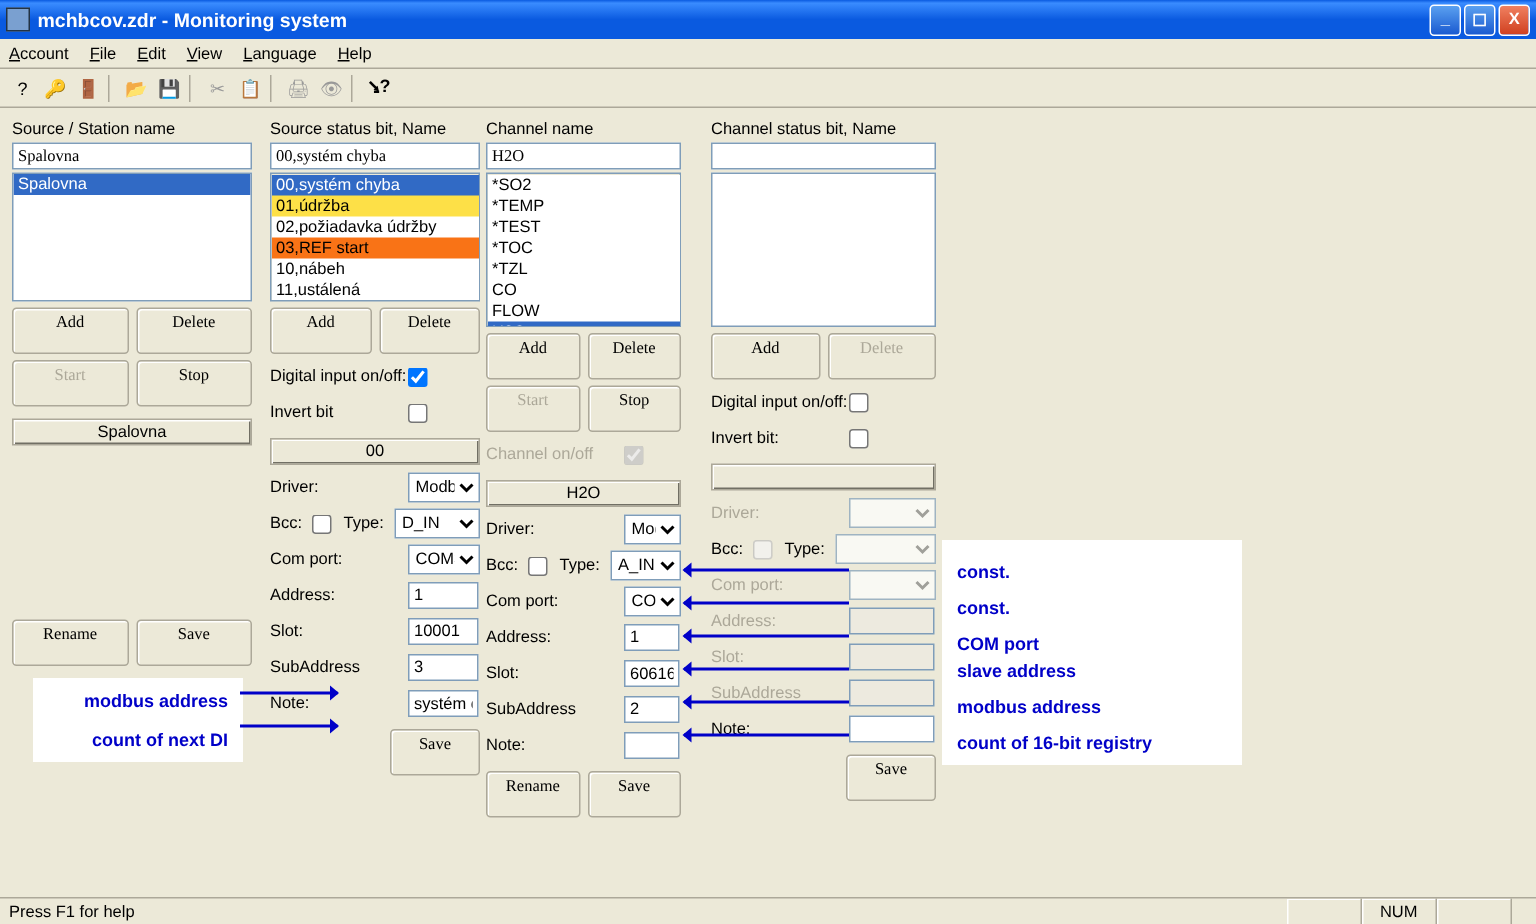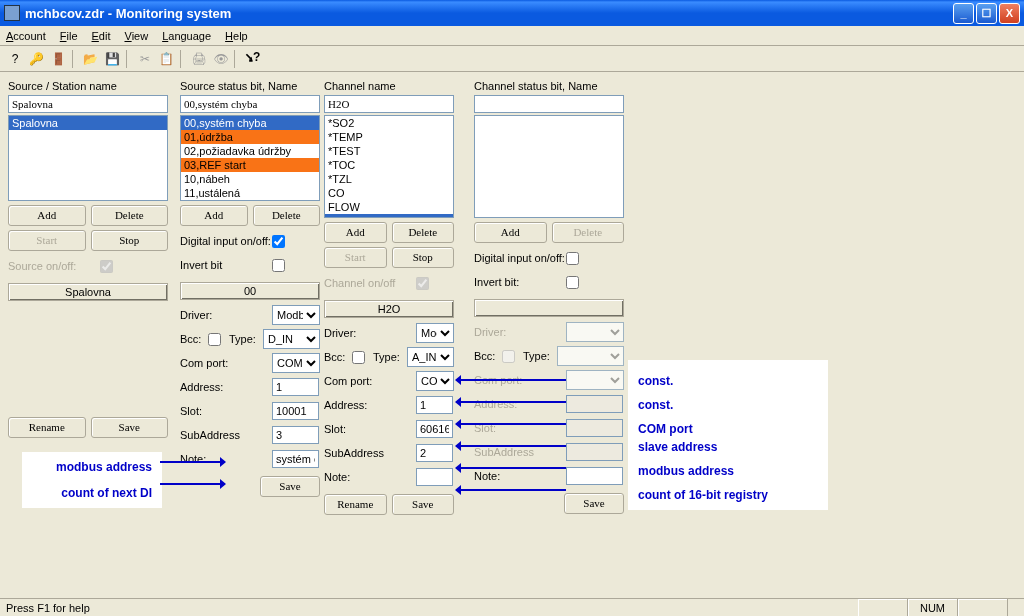--- a/index.html
+++ b/index.html
@@ -99,21 +99,21 @@
   font-size: 11px;
   margin-top: 2px;
 }
 .c3 .listbox, .c4 .listbox { height: 103px; }
 .listbox .item { padding: 1px 3px; white-space: nowrap; }
 .listbox .sel { background: #316ac5; color: #fff; }
 .listbox.bluebg .item { background: #316ac5; color:#fff; }
 
 .btnrow { display: flex; gap: 5px; margin-top: 4px; }
 .btn {
-  height: 21px;
+  height: 31px;
   flex: 1;
   background: #ece9d8;
   border: 1px solid #aca899;
   border-radius: 3px;
   font-family: Tahoma; font-size: 11px;
   text-align: center;
   padding-top: 3px;
   box-shadow: inset 1px 1px 0 #fff;
 }
 .btn.dis { color: #aca899; }
@@ -218,38 +218,34 @@
       <div class="item sel">Spalovna</div>
     </div>
     <div class="btnrow">
       <div class="btn">Add</div>
       <div class="btn">Delete</div>
     </div>
     <div class="btnrow">
       <div class="btn dis">Start</div>
       <div class="btn">Stop</div>
     </div>
-    <div class="frow">
-      <span class="lab dis">Source on/off:</span>
-      <input type="checkbox" checked="" disabled="" style="">
-    </div>
     <div class="namebar">Spalovna</div>
     <div style="height:112px"></div>
     <div class="btnrow">
       <div class="btn">Rename</div>
       <div class="btn">Save</div>
     </div>
   </div>
 
   <div class="col c2">
     <label class="head">Source status bit, Name</label>
     <input class="text" value="00,systém chyba" style="">
     <div class="listbox bluebg" style="color:#000">
       <div class="item sel">00,systém chyba</div>
-      <div class="item" style="background:#f97316;color:#000">01,údržba</div>
+      <div class="item" style="background:#fde047;color:#000">01,údržba</div>
       <div class="item" style="background:#fff;color:#000">02,požiadavka údržby</div>
       <div class="item" style="background:#f97316;color:#000">03,REF start</div>
       <div class="item" style="background:#fff;color:#000">10,nábeh</div>
       <div class="item" style="background:#fff;color:#000">11,ustálená</div>
       <div class="item" style="background:#fff;color:#000">12,odstavovanie</div>
 
     </div>
     <div class="btnrow">
       <div class="btn">Add</div>
       <div class="btn">Delete</div>

